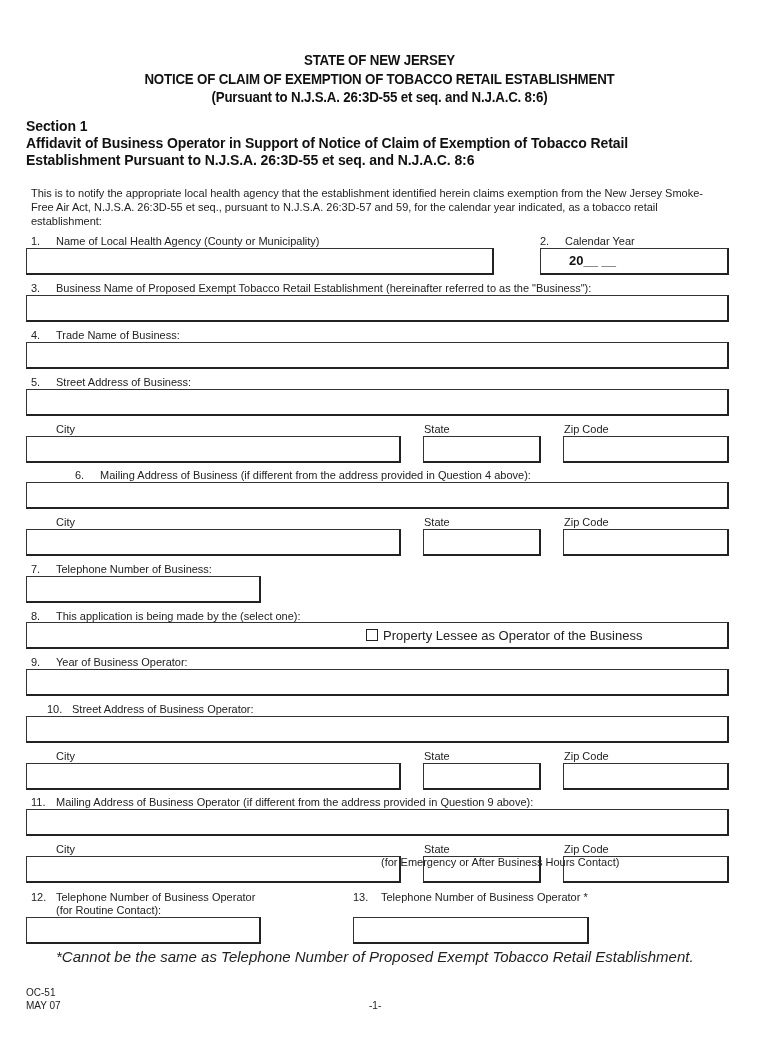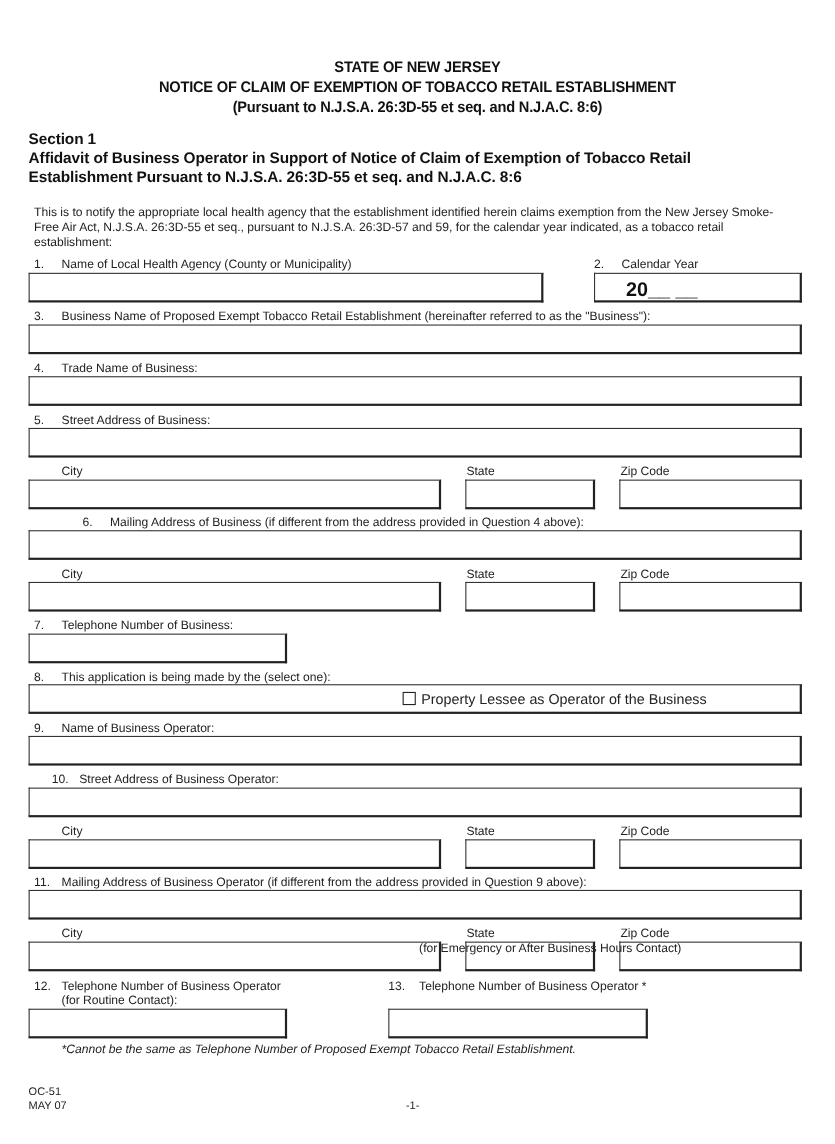--- a/index.html
+++ b/index.html
@@ -9,25 +9,25 @@
   .title { left: 0; width: 759px; text-align: center; font-weight: bold; font-size: 14px;
            letter-spacing: -0.2px; transform: scaleX(0.95); transform-origin: center; }
   .sec { left: 26px; font-weight: bold; font-size: 14px; letter-spacing: -0.1px; }
   .intro { left: 31px; width: 690px; font-size: 11px; line-height: 14px; white-space: normal; color: #222; }
   .lbl { font-size: 11px; color: #222; line-height: 13px; }
   .num { display: inline-block; width: 25px; }
   .box { position: absolute; box-sizing: border-box; border: 1px solid #333;
          border-right: 2px solid #222; border-bottom: 2px solid #222; background: #fff; }
   .box input { width: 100%; height: 100%; border: 0; outline: none; background: transparent;
                font-family: "Liberation Sans", sans-serif; font-size: 12px; padding: 0 6px; box-sizing: border-box; }
-  .year { font-weight: bold; font-size: 18px; position: absolute; left: 28px; top: 4px; }
+  .year { font-weight: bold; font-size: 13px; position: absolute; left: 28px; top: 4px; }
   .chk { display: inline-block; width: 12px; height: 12px; border: 1px solid #222; box-sizing: border-box;
          vertical-align: -1px; margin-right: 5px; background: #fff; }
   .opt { font-size: 13px; color: #222; }
-  .foot { font-size: 11px; font-style: italic; color: #222; }
+  .foot { font-size: 15px; font-style: italic; color: #222; }
   .small { font-size: 10px; color: #222; line-height: 13px; }
 </style>
 </head>
 <body>
 
 <div class="abs title" style="top:52px;">STATE OF NEW JERSEY</div>
 <div class="abs title" style="top:71px;">NOTICE OF CLAIM OF EXEMPTION OF TOBACCO RETAIL ESTABLISHMENT</div>
 <div class="abs title" style="top:89px;">(Pursuant to N.J.S.A. 26:3D-55 et seq. and N.J.A.C. 8:6)</div>
 
 <div class="abs sec" style="top:118px;">Section 1</div>
@@ -114,21 +114,21 @@
 <div class="abs lbl" style="left:31px; top:610px;">
   <span class="num">8.</span><span>This application is being made by the (select one):</span>
 </div>
 <div class="box" style="left:26px; top:622px; width:703px; height:27px;">
   <div class="abs opt" style="left:339px; top:5px;">
     <span class="chk"></span><span>Property Lessee as Operator of the Business</span>
   </div>
 </div>
 
 <div class="abs lbl" style="left:31px; top:656px;">
-  <span class="num">9.</span><span>Name of Business Operator:</span>
+  <span class="num">9.</span><span>Year of Business Operator:</span>
 </div>
 <div class="box" style="left:26px; top:669px; width:703px; height:27px;">
   <input type="text" value="" style="">
 </div>
 
 <div class="abs lbl" style="left:31px; top:703px;margin-left:16px;">
   <span class="num">10.</span><span>Street Address of Business Operator:</span>
 </div>
 <div class="box" style="left:26px; top:716px; width:703px; height:27px;">
   <input type="text" value="" style="">

